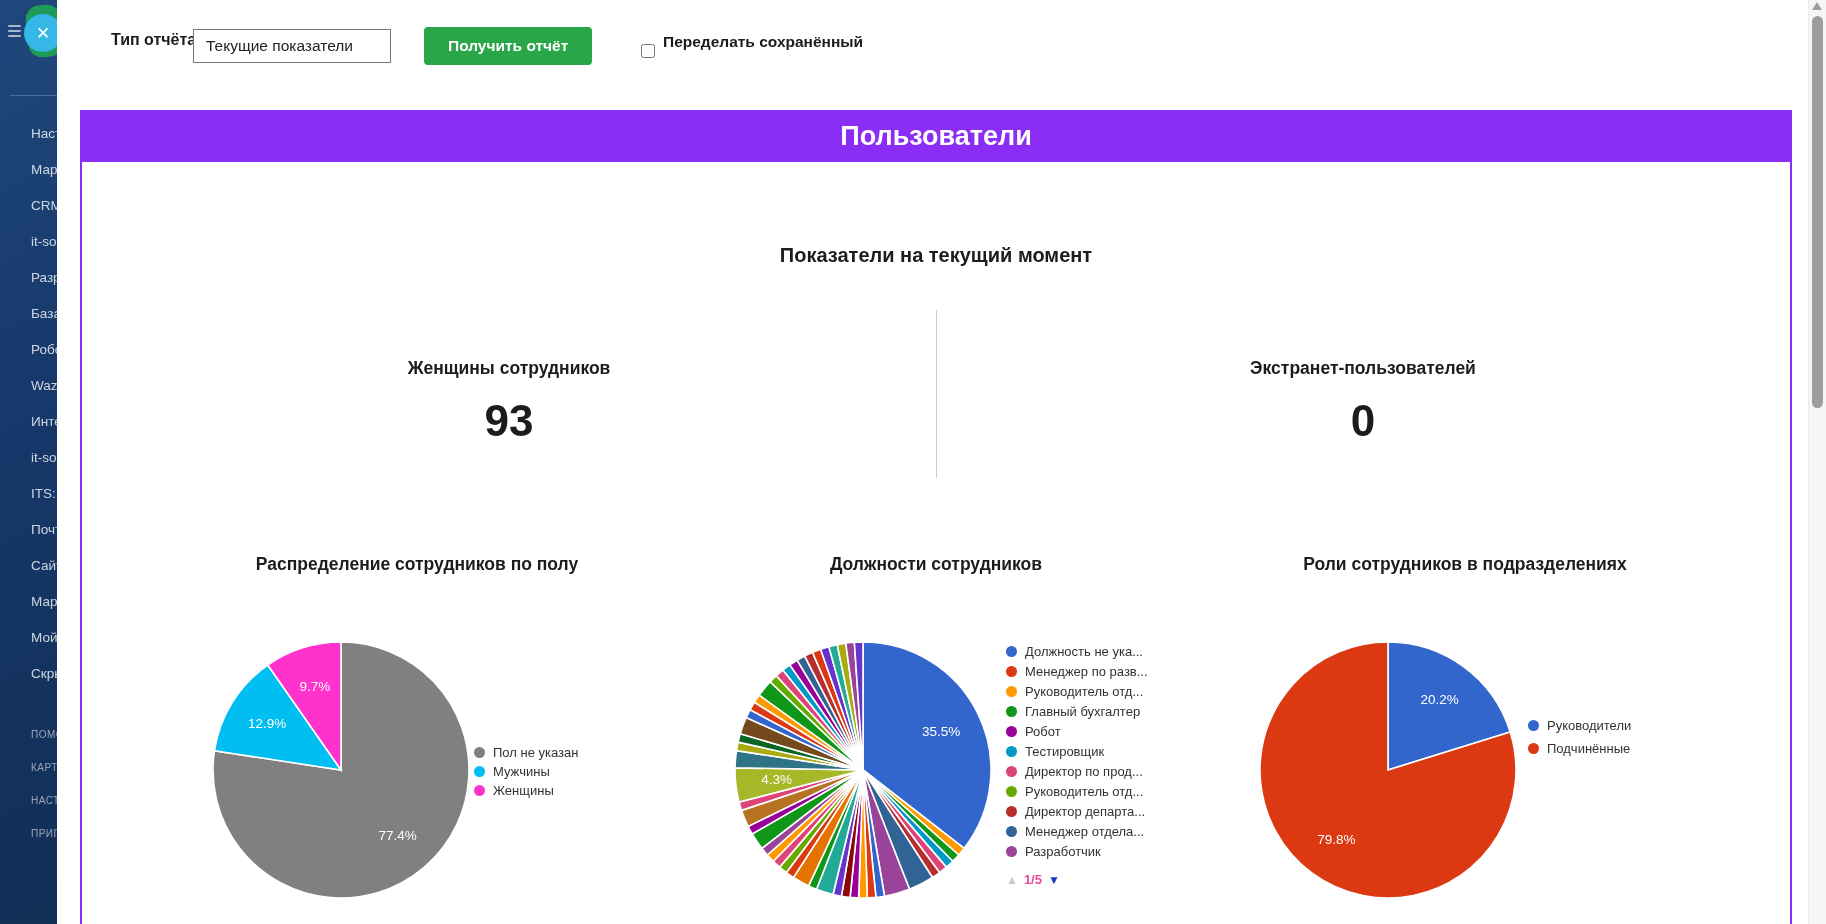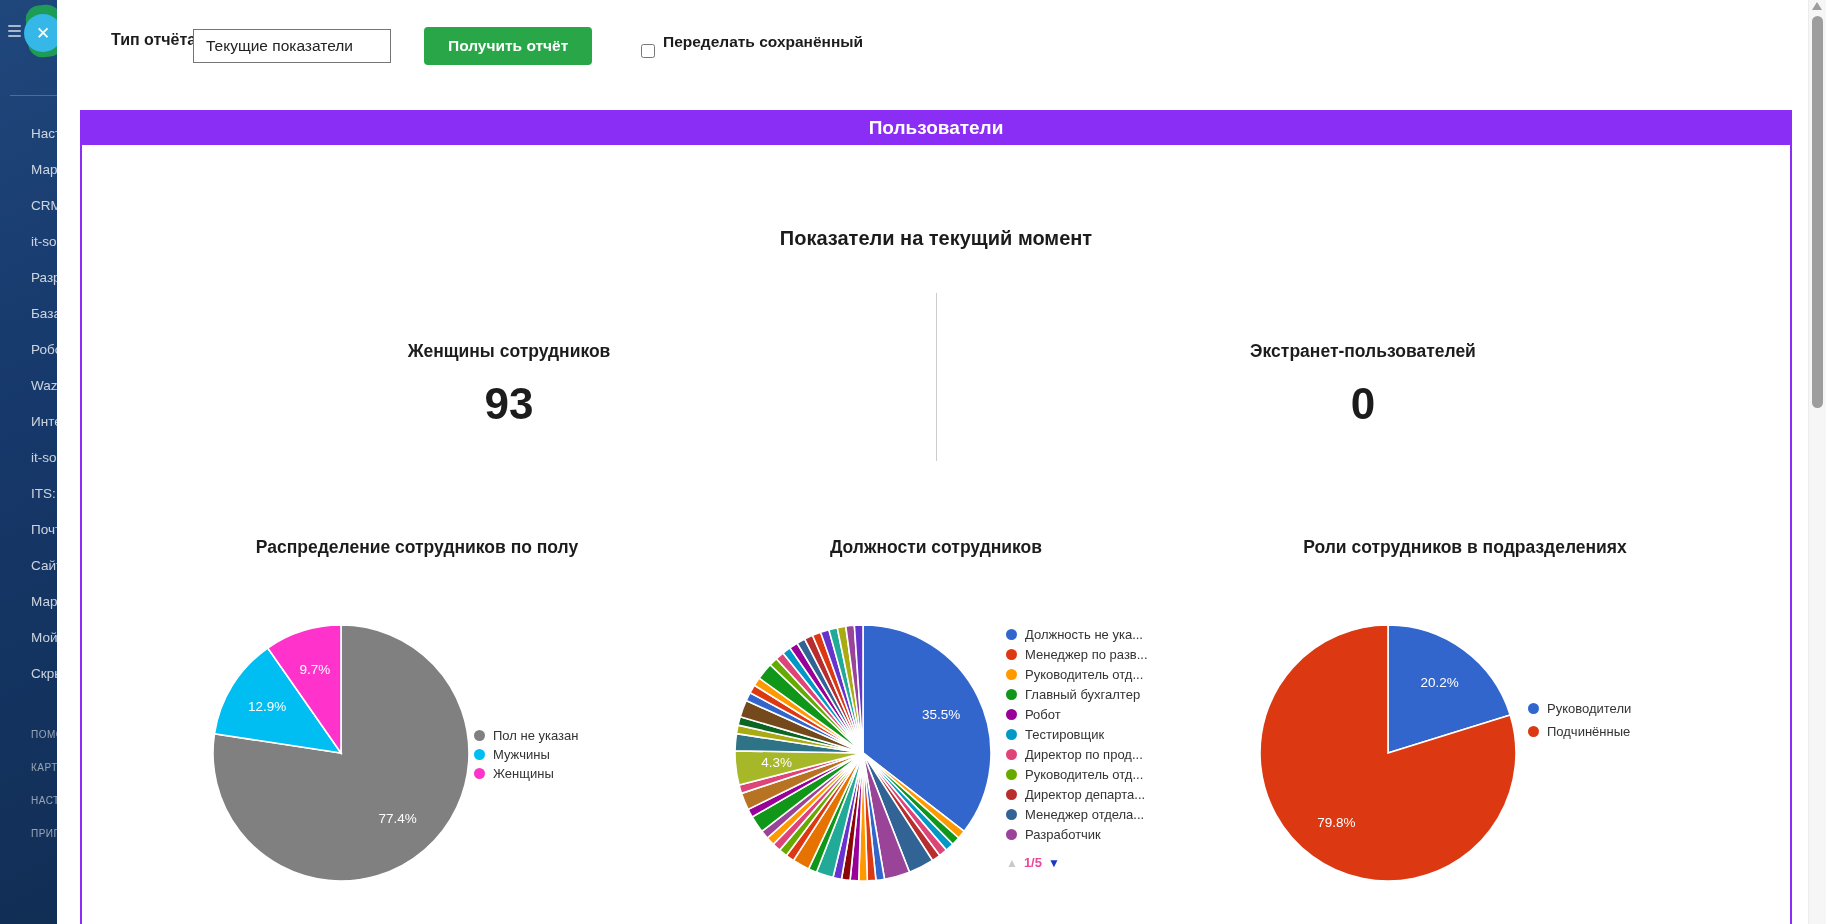--- a/index.html
+++ b/index.html
@@ -34,21 +34,21 @@
                font-family:"Liberation Sans",sans-serif;}
   .get-report-btn{position:absolute;left:367px;top:27px;height:38px;padding:0 24px;background:#29a647;
                   border:none;border-radius:4px;color:#fff;font-weight:bold;font-size:15.5px;cursor:pointer;
                   font-family:"Liberation Sans",sans-serif;}
   .redo-checkbox{position:absolute;left:580px;top:41px;width:14px;height:14px;}
   .redo-label{position:absolute;left:606px;top:33px;font-size:15.5px;font-weight:bold;}
 
   
   .card{position:absolute;left:23px;top:110px;width:1712px;height:814px;box-sizing:border-box;
         border-left:2px solid #8b2ef5;border-right:2px solid #8b2ef5;background:#fff;}
-  .card-header{height:35px;background:#8b2ef5;color:#fff;font-size:19px;font-weight:bold;
+  .card-header{height:52px;background:#8b2ef5;color:#fff;font-size:27px;font-weight:bold;
                display:flex;align-items:center;justify-content:center;}
   .card-body{position:relative;width:100%;height:762px;}
   .section-title{position:absolute;top:82px;left:0;width:100%;text-align:center;font-size:20px;font-weight:bold;}
 
   .stat{position:absolute;top:0;width:854px;text-align:center;}
   .stat-left{left:0;} .stat-right{left:854px;}
   .stat-label{position:absolute;top:196px;width:100%;font-size:17.5px;font-weight:bold;}
   .stat-value{position:absolute;top:234px;width:100%;font-size:44px;font-weight:bold;}
   .stat-divider{position:absolute;left:854px;top:148px;height:168px;width:0;border-left:1px solid #ccc;}
 

